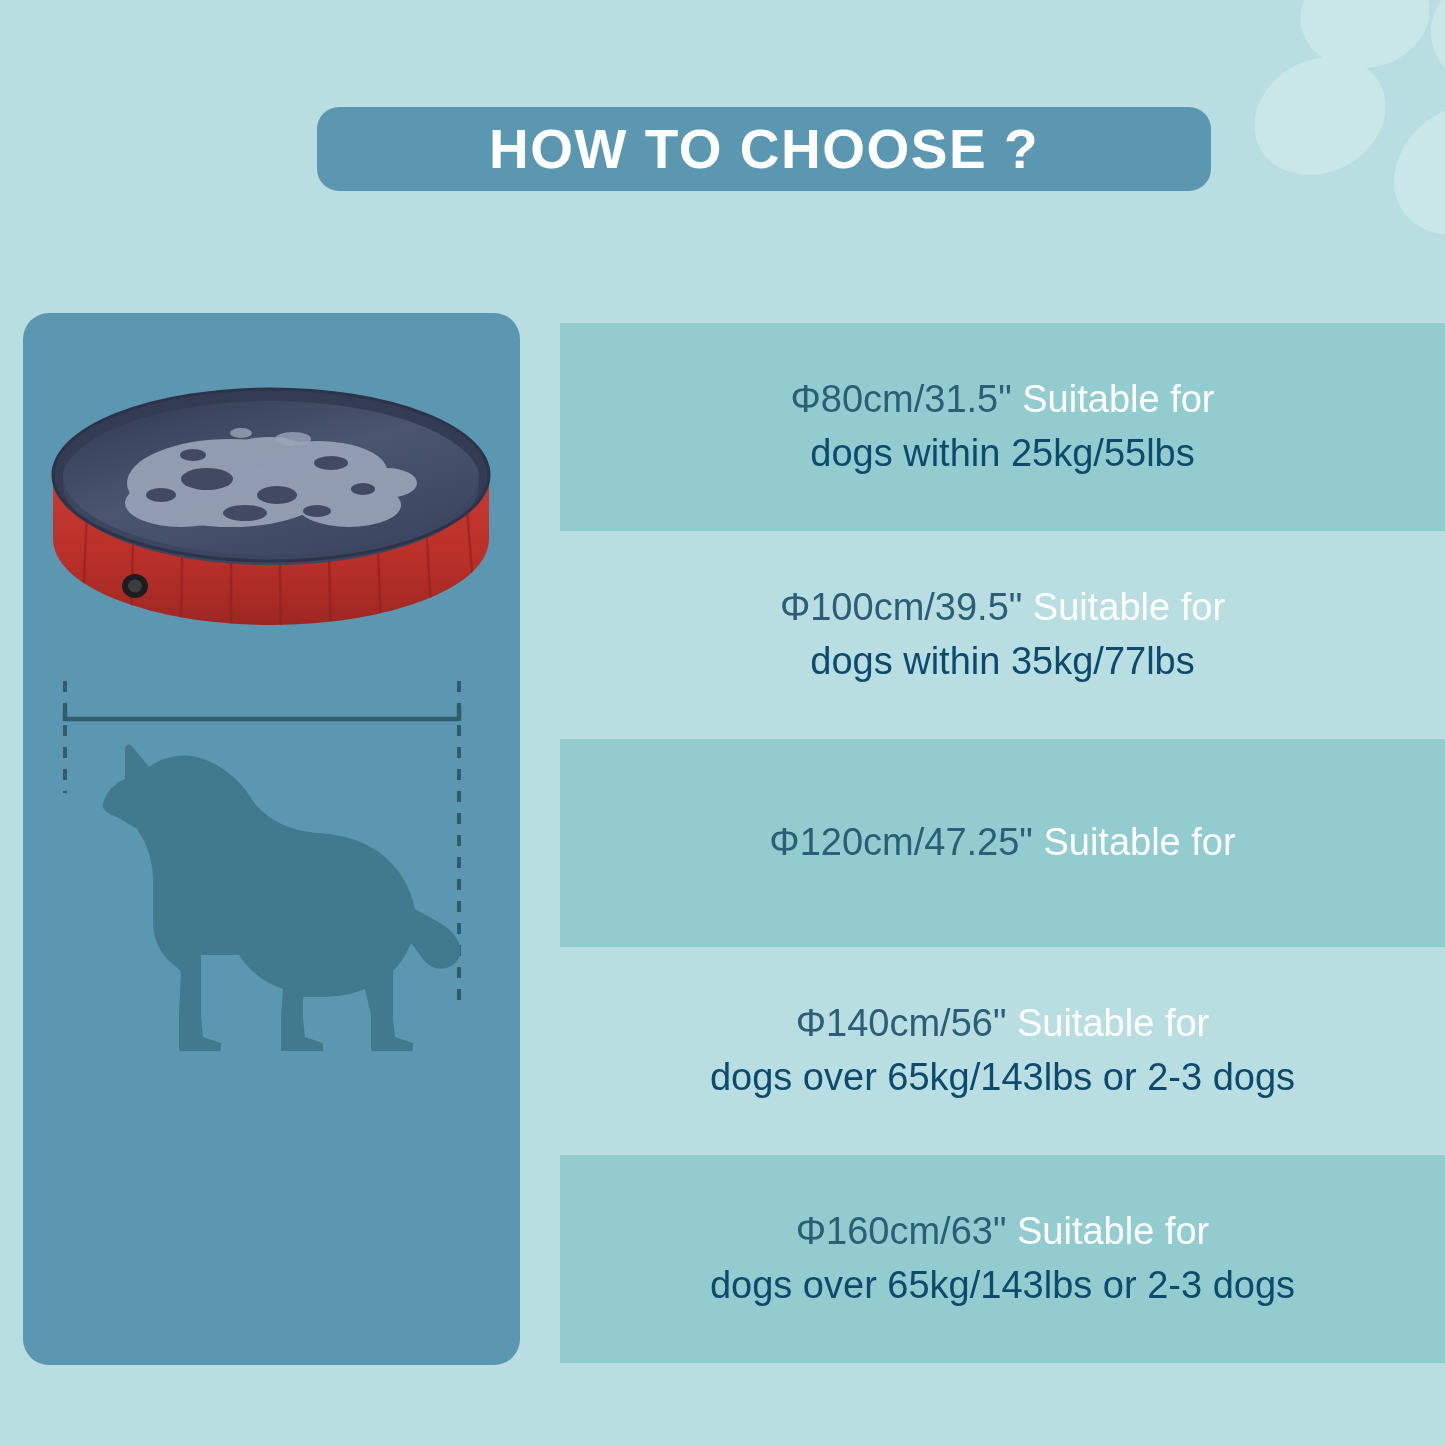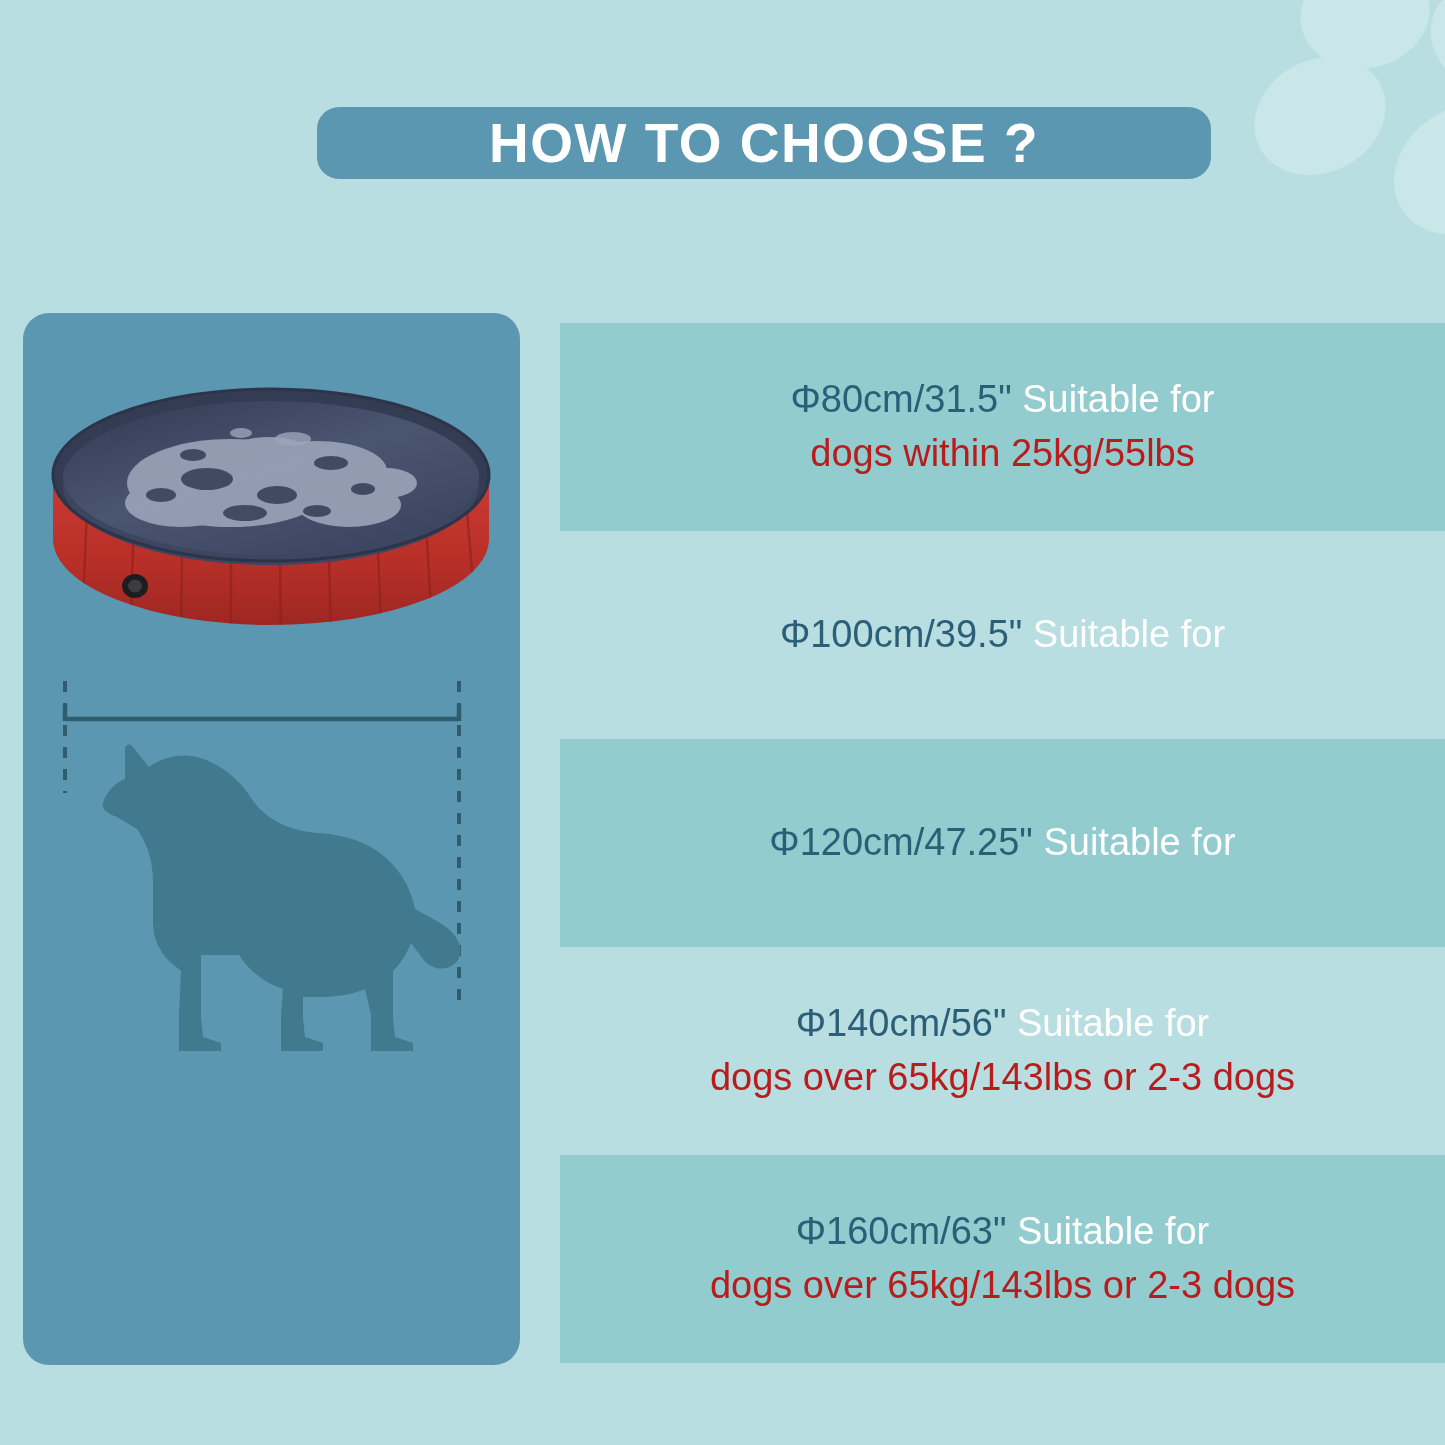--- a/index.html
+++ b/index.html
@@ -21,21 +21,21 @@
   .paw-pad {
     position:absolute;
     background:#c9e7e8;
     border-radius:50%;
   }
 
   
   #title-banner {
     position:absolute;
     left:317px; top:107px;
-    width:894px; height:72px;
+    width:894px; height:84px;
     background:#5b97b1;
     border-radius:22px;
     display:flex; align-items:center; justify-content:center;
   }
   #title-text {
     color:#ffffff;
     font-size:55px;
     font-weight:bold;
     letter-spacing:1.5px;
     font-family:"Liberation Sans", sans-serif;
@@ -81,21 +81,21 @@
   .row.band { background:#93ccce; }
 
   .row-line {
     white-space:nowrap;
     font-size:38px;
     line-height:1.42;
     text-align:center;
   }
   .spec   { color:#2b5f77; }
   .suffix { color:#ffffff; }
-  .detail { color:#b91c1c; }
+  .detail { color:#0c4a6e; }
 </style>
 </head>
 <body>
 
 <div id="page">
 
   <div class="paw-group" style="left:1180px; top:-40px; width:300px; height:360px;">
     <div class="paw-pad" style="left:120px; top:0px;   width:130px; height:108px; transform:rotate(-12deg);"></div>
     <div class="paw-pad" style="left:250px; top:20px;  width:128px; height:112px; transform:rotate(18deg);"></div>
     <div class="paw-pad" style="left:72px;  top:100px; width:136px; height:112px; transform:rotate(-28deg);"></div>
@@ -235,20 +235,21 @@
       <div class="row-line">
         <span class="spec">Φ80cm/31.5"</span><span class="suffix"> Suitable for</span>
       </div>
       <div class="row-line detail">dogs within 25kg/55lbs</div>
     </div>
 
     <div class="row" style="top:531px; height:208px;">
       <div class="row-line">
         <span class="spec">Φ100cm/39.5"</span><span class="suffix"> Suitable for</span>
       </div>
+      <div class="row-line detail">dogs within 35kg/77lbs</div>
     </div>
 
     <div class="row band" style="top:739px; height:208px;">
       <div class="row-line">
         <span class="spec">Φ120cm/47.25"</span><span class="suffix"> Suitable for</span>
       </div>
     </div>
 
     <div class="row" style="top:947px; height:208px;">
       <div class="row-line">

